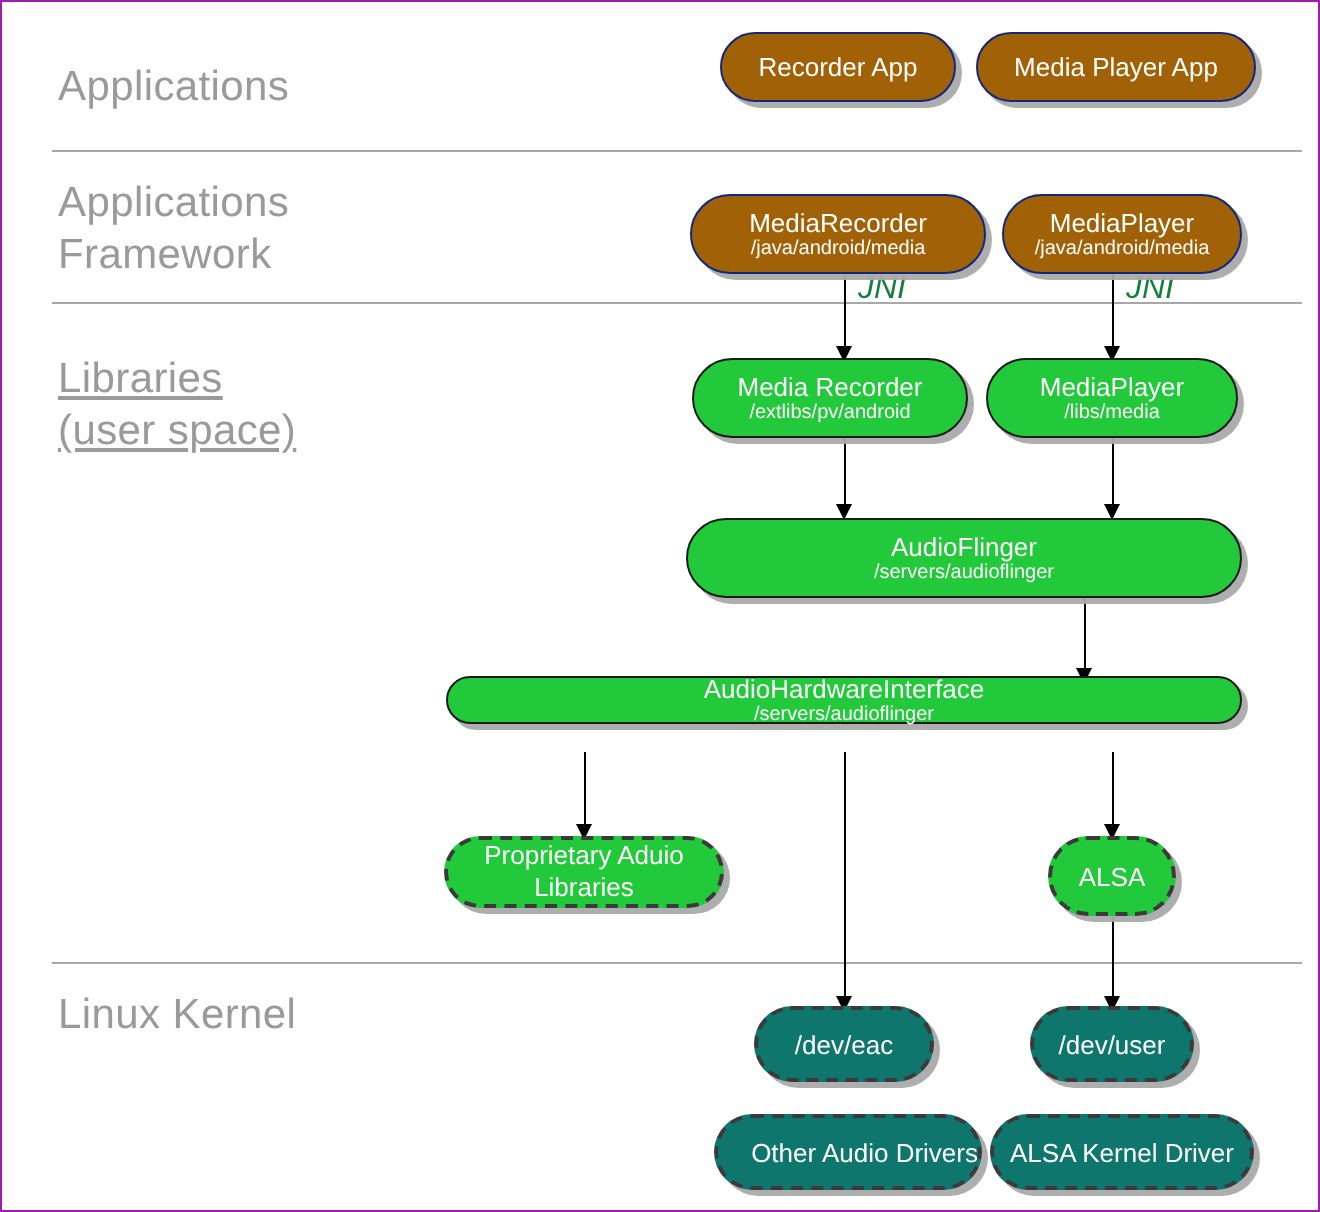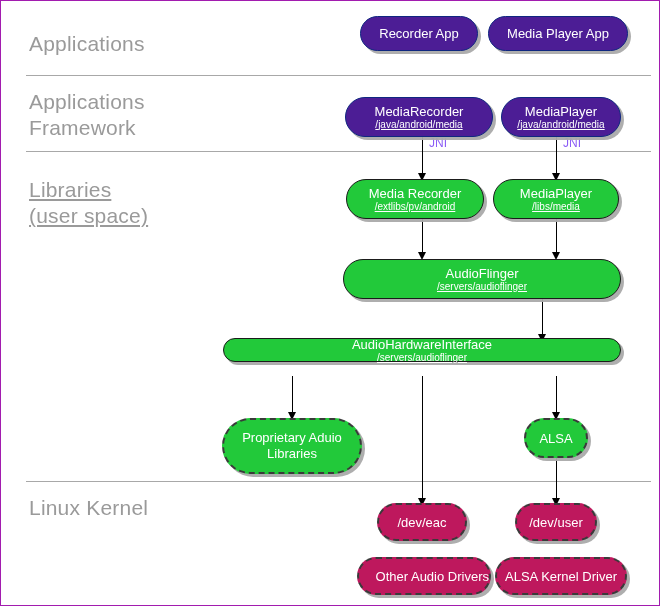--- a/index.html
+++ b/index.html
@@ -43,22 +43,23 @@
   .arrowhead {
     position: absolute;
     width: 0;
     height: 0;
     border-left: 4px solid transparent;
     border-right: 4px solid transparent;
     border-top: 8px solid #000000;
   }
   .jni-label {
     position: absolute;
-    font-size: 12px;
-    color: #8b5cf6;
+    font-size: 16px;
+    color: #15803d;
+    font-style: italic;
   }
   
   .node {
     position: absolute;
     box-sizing: border-box;
     border-radius: 999px;
     display: flex;
     flex-direction: column;
     align-items: center;
     justify-content: center;
@@ -69,36 +70,35 @@
   }
   .node .title {
     font-size: 13px;
     line-height: 15px;
     white-space: nowrap;
   }
   .node .sub {
     font-size: 10px;
     line-height: 12px;
     white-space: nowrap;
-    text-decoration: underline;
   }
   .node.blue {
-    background: #4c1d95;
+    background: #a16207;
     border: 1px solid #0f2780;
   }
   .node.green {
     background: #22c93a;
     border: 1.5px solid #1b1b1b;
   }
   .node.green-dashed {
     background: #22c93a;
     border: 2px dashed #3a3a3a;
   }
   .node.red-dashed {
-    background: #be185d;
+    background: #0f766e;
     border: 2px dashed #3a3a3a;
   }
   .node.two-line .title {
     font-size: 13px;
     line-height: 16px;
   }
 </style>
 </head>
 <body>
 
@@ -172,21 +172,21 @@
   <div class="node green" style="left:342px; top:258px; width:278px; height:40px;">
     <span class="title">AudioFlinger</span>
     <span class="sub">/servers/audioflinger</span>
   </div>
 
   <div class="node green" style="left:222px; top:337px; width:398px; height:24px;">
     <span class="title">AudioHardwareInterface</span>
     <span class="sub">/servers/audioflinger</span>
   </div>
 
-  <div class="node green-dashed two-line" style="left:221px; top:417px; width:140px; height:56px;">
+  <div class="node green-dashed two-line" style="left:221px; top:417px; width:140px; height:36px;">
     <span class="title" style="white-space:normal;">Proprietary Aduio Libraries</span>
   </div>
 
   <div class="node green-dashed" style="left:523px; top:417px; width:64px; height:40px;">
     <span class="title">ALSA</span>
   </div>
 
   <div class="node red-dashed" style="left:376px; top:502px; width:90px; height:38px;">
     <span class="title">/dev/eac</span>
   </div>

